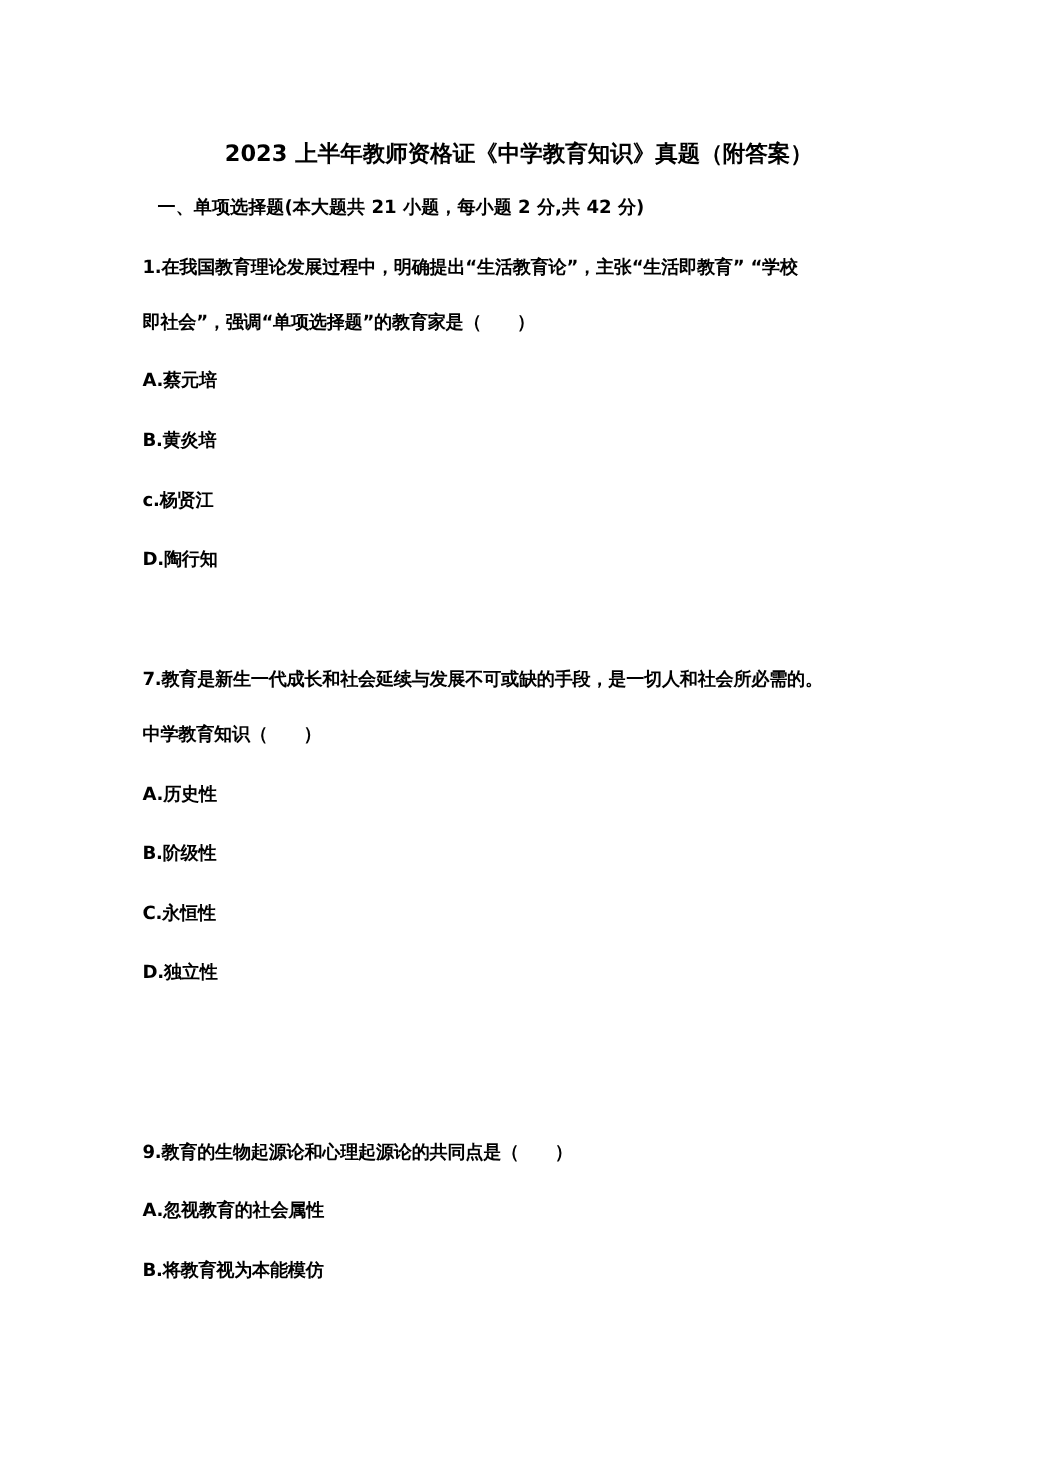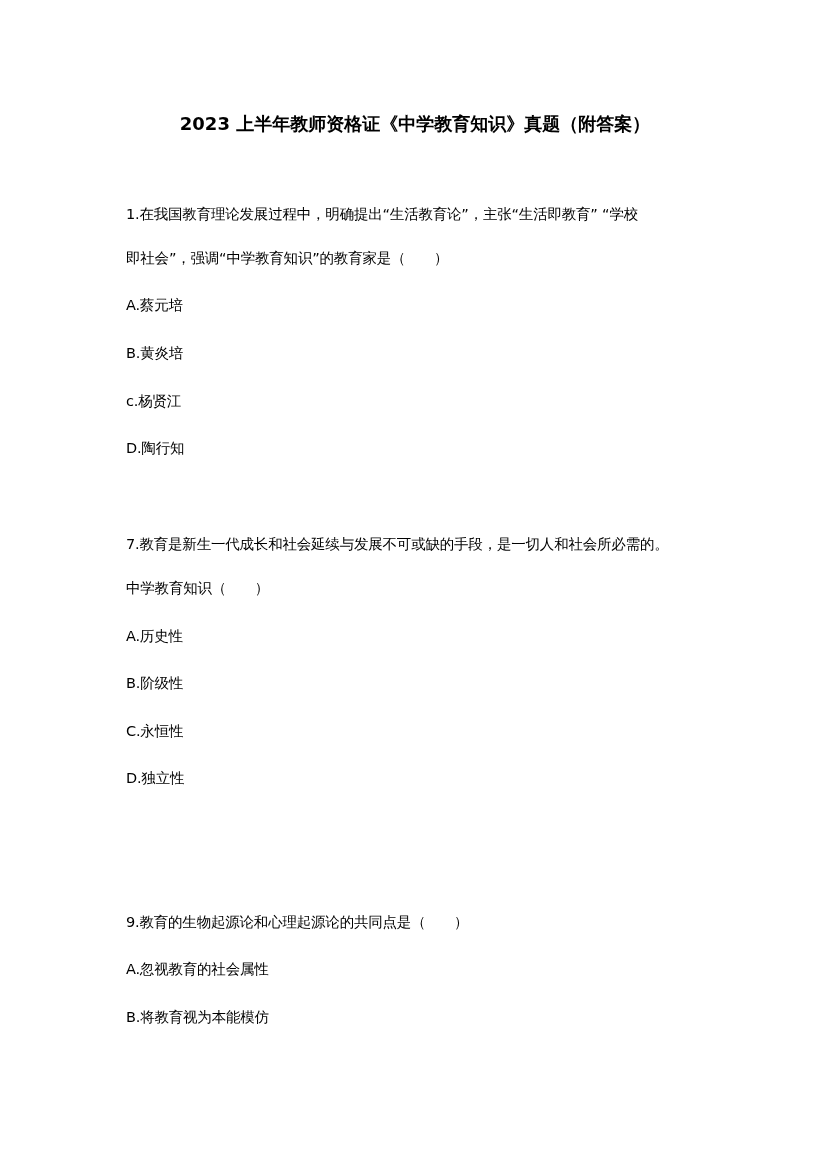--- a/index.html
+++ b/index.html
@@ -17,25 +17,26 @@
     }
     .page {
       position: absolute;
       left: 0; top: 0;
       width: 830px;
       height: 887px;
       background: #ffffff;
     }
     .line {
       position: absolute;
-      left: 126px;
+      left: 114px;
       white-space: nowrap;
       font-size: 14.5px;
       line-height: 20px;
       letter-spacing: -0.2px;
+      font-weight: bold;
     }
     .title {
       position: absolute;
       left: 0;
       width: 830px;
       top: 112px;
       text-align: center;
       font-size: 18px;
       font-weight: bold;
       line-height: 24px;
@@ -51,24 +52,25 @@
       white-space: nowrap;
     }
   </style>
 </head>
 <body>
 
 <div class="page">
 
   <div class="title">2023 上半年教师资格证《中学教育知识》真题（附答案）</div>
 
+  <div class="section">一、单项选择题(本大题共 21 小题，每小题 2 分,共 42 分)</div>
 
   <div>
     <div class="line" style="top:204px">1.在我国教育理论发展过程中，明确提出“生活教育论”，主张“生活即教育”  “学校</div>
-    <div class="line" style="top:248px">即社会”，强调“中学教育知识”的教育家是（　　）</div>
+    <div class="line" style="top:248px">即社会”，强调“单项选择题”的教育家是（　　）</div>
     <div class="line" style="top:295px">A.蔡元培</div>
     <div class="line" style="top:343px">B.黄炎培</div>
     <div class="line" style="top:391px">c.杨贤江</div>
     <div class="line" style="top:438px">D.陶行知</div>
   </div>
 
   <div>
     <div class="line" style="top:534px">7.教育是新生一代成长和社会延续与发展不可或缺的手段，是一切人和社会所必需的。</div>
     <div class="line" style="top:578px">中学教育知识（　　）</div>
     <div class="line" style="top:626px">A.历史性</div>

